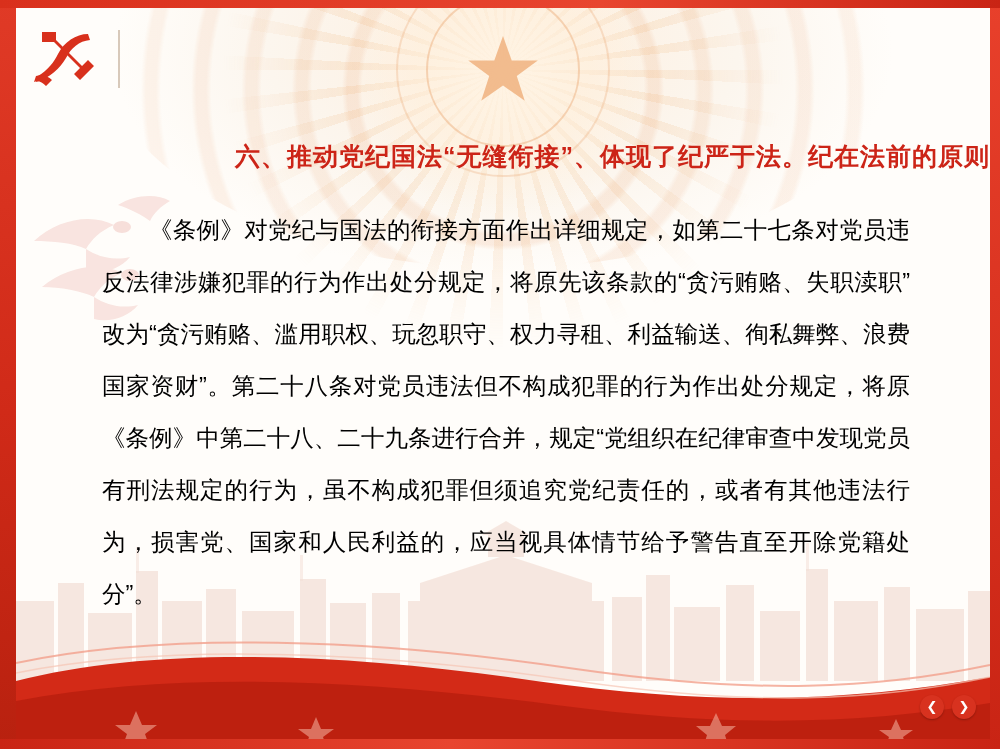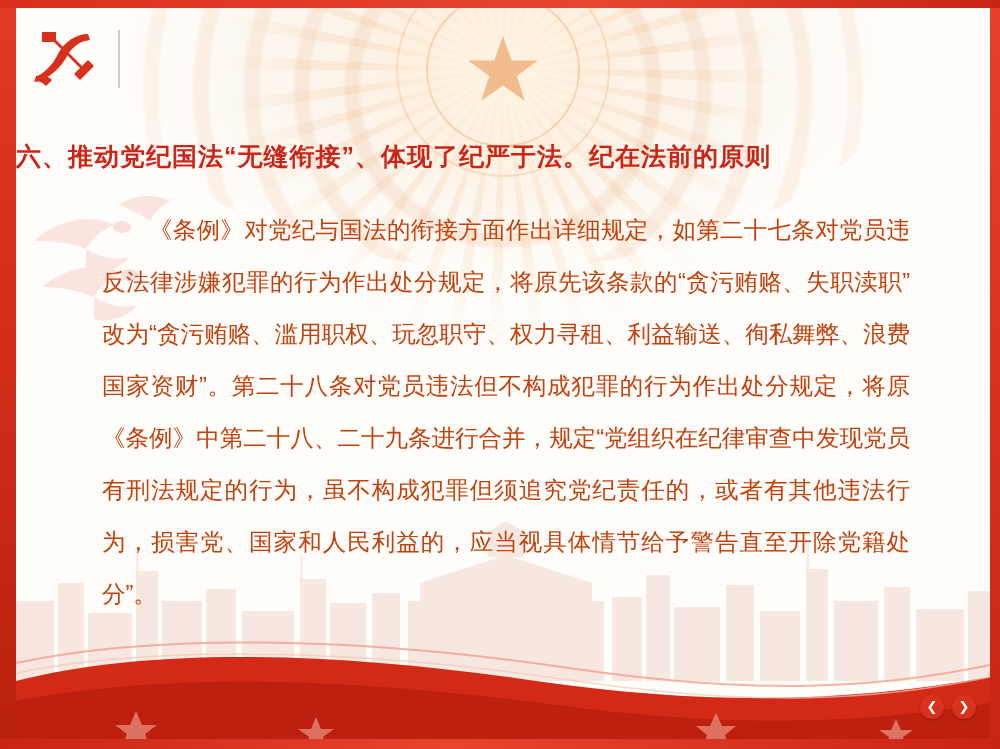--- a/index.html
+++ b/index.html
@@ -159,32 +159,32 @@
   .content {
     position: absolute;
     left: 16px; top: 8px;
     width: 974px; height: 731px;
     z-index: 20;
   }
   .headline {
     position: absolute;
     left: 0; top: 132px;
     width: 974px;
-    text-align: left;
+    text-align: right;
     color: #cc2417;
     font-size: 25px;
     font-weight: bold;
     letter-spacing: 1px;
     font-family: "Liberation Sans", "DejaVu Sans", sans-serif;
   }
   .body-text {
     position: absolute;
     left: 86px; top: 196px;
     width: 808px;
-    color: #c2410c;
+    color: #000000;
     font-size: 23.5px;
     line-height: 52px;
     text-align: justify;
     text-justify: inter-ideograph;
     text-indent: 2em;
     font-family: "Liberation Sans", "DejaVu Sans", sans-serif;
   }
 
   
   .nav {

